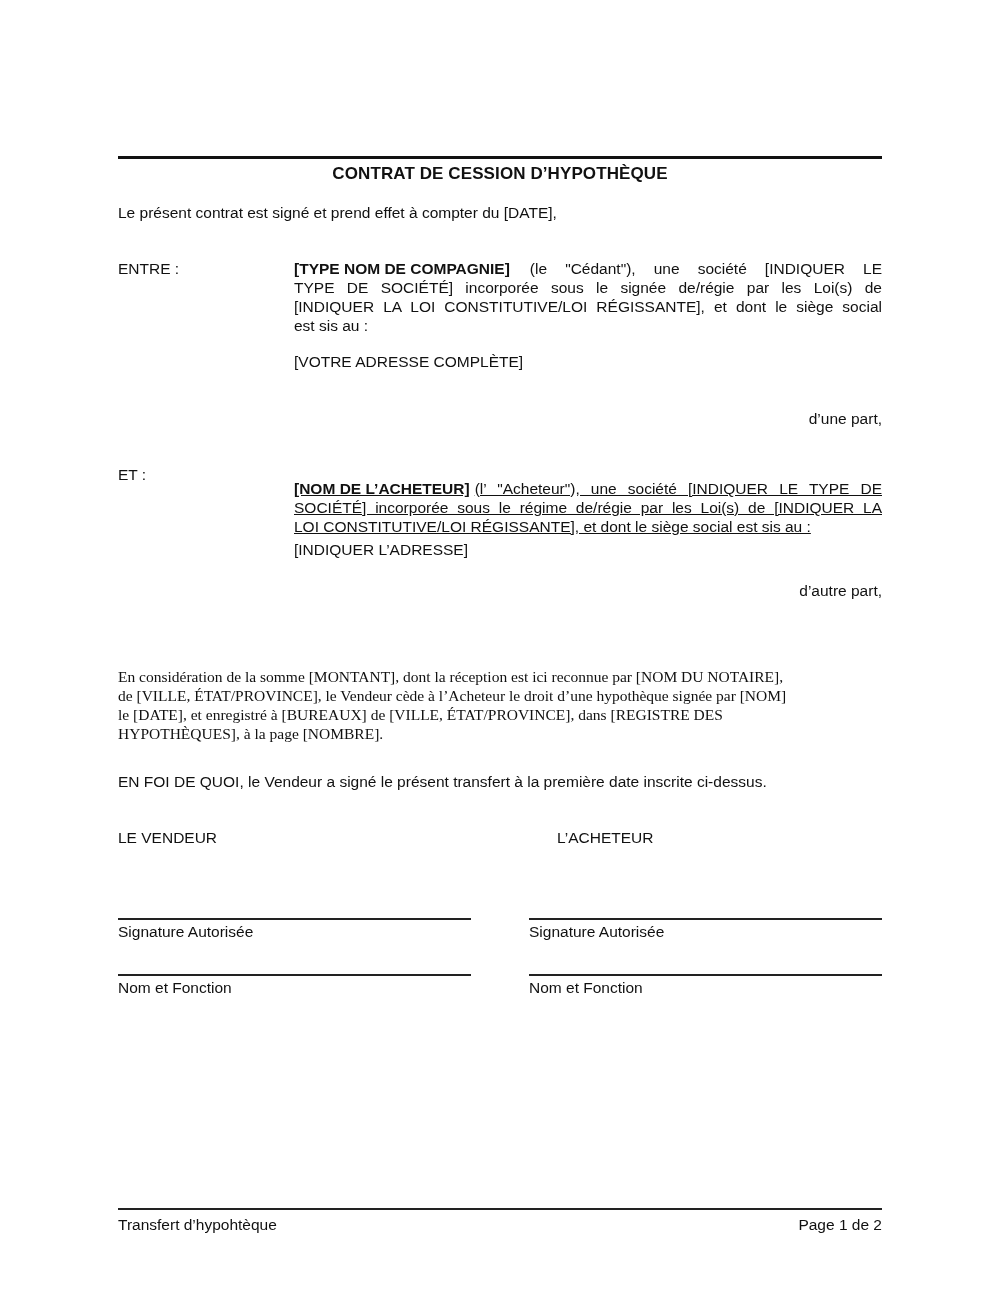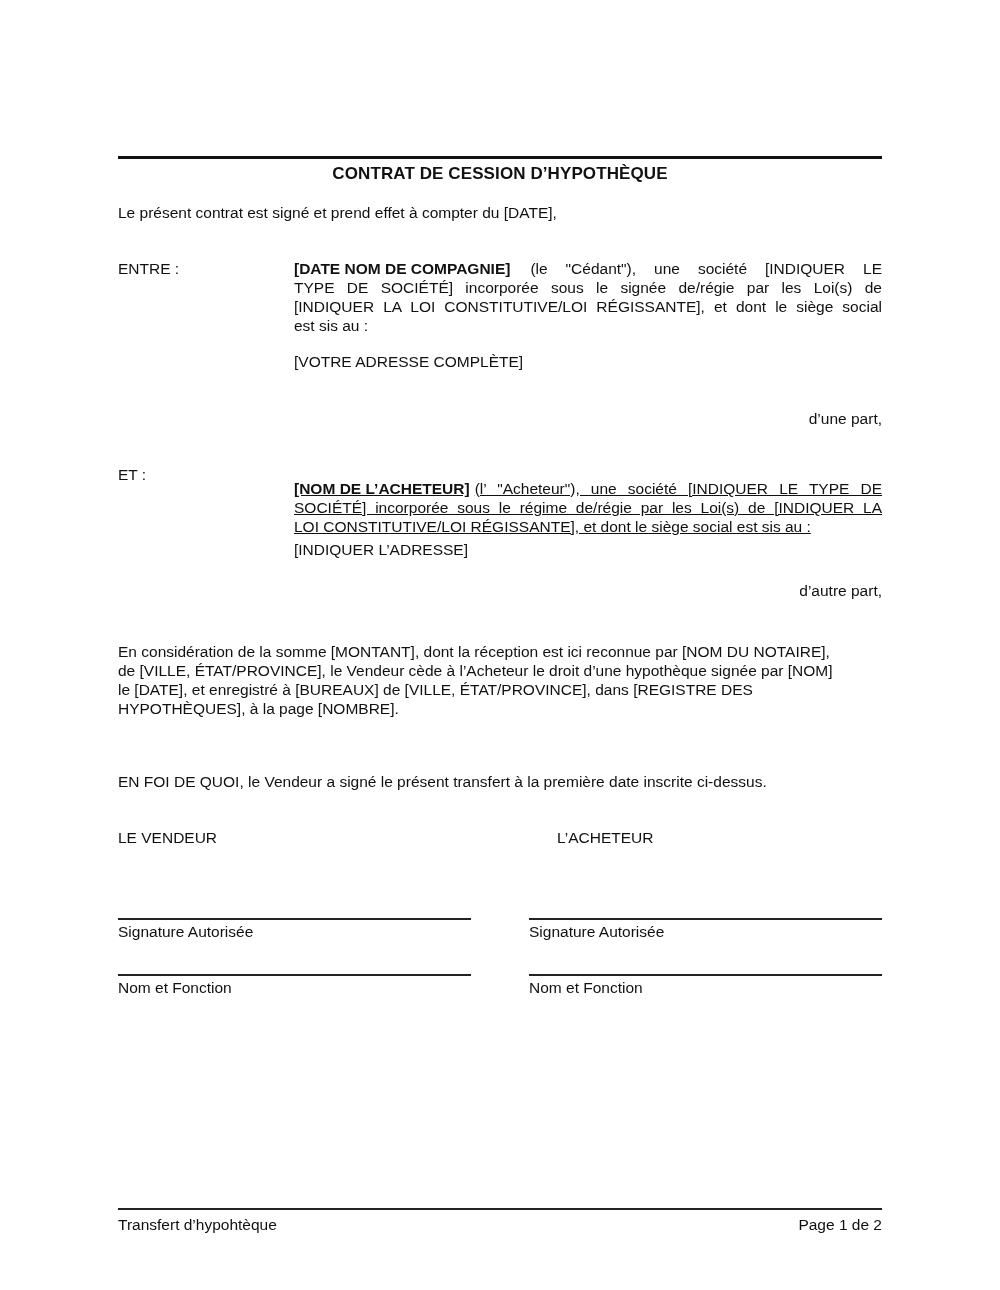--- a/index.html
+++ b/index.html
@@ -24,21 +24,21 @@
 <div>
 
   <div class="abs title">CONTRAT DE CESSION D’HYPOTHÈQUE</div>
   <div class="abs title-rule"></div>
 
   <div class="abs line" style="left:118px; top:203px;">Le présent contrat est signé et prend effet à compter du [DATE],</div>
 
   <div class="abs party-label line" style="top:259px;">ENTRE :</div>
   <div class="abs party-body" style="top:259px;">
     <div style="display:flex; justify-content:space-between;">
-      <b>[DATE NOM DE COMPAGNIE]</b>
+      <b>[TYPE NOM DE COMPAGNIE]</b>
       <span style="flex:1; text-align:right; text-align-last:justify; padding-left:20px;">(le "Cédant"), une société [INDIQUER LE</span>
     </div>
     <div style="text-align-last:justify;">TYPE DE SOCIÉTÉ] incorporée sous le signée de/régie par les Loi(s) de</div>
     <div style="text-align-last:justify;">[INDIQUER LA LOI CONSTITUTIVE/LOI RÉGISSANTE], et dont le siège social</div>
     <div>est sis au :</div>
   </div>
   <div class="abs line" style="left:294px; top:352px;">[VOTRE ADRESSE COMPLÈTE]</div>
   <div class="abs line right" style="top:409px;">d’une part,</div>
 
   <div class="abs party-label line" style="top:465px;">ET :</div>
@@ -46,21 +46,21 @@
     <div style="display:flex;">
       <b>[NOM DE L’ACHETEUR]</b>
       <span style="flex:1; text-align-last:justify; padding-left:5px;">(l’ "Acheteur"), une société [INDIQUER LE TYPE DE</span>
     </div>
     <div style="text-align-last:justify;">SOCIÉTÉ] incorporée sous le régime de/régie par les Loi(s) de [INDIQUER LA</div>
     <div>LOI CONSTITUTIVE/LOI RÉGISSANTE], et dont le siège social est sis au :</div>
   </div>
   <div class="abs line" style="left:294px; top:540px;">[INDIQUER L’ADRESSE]</div>
   <div class="abs line right" style="top:581px;">d’autre part,</div>
 
-  <div class="abs para" style="top:642px;">
+  <div class="abs para" style="top:667px;font-family:Liberation Serif, serif;">
     <div class="line">En considération de la somme [MONTANT], dont la réception est ici reconnue par [NOM DU NOTAIRE],</div>
     <div class="line">de [VILLE, ÉTAT/PROVINCE], le Vendeur cède à l’Acheteur le droit d’une hypothèque signée par [NOM]</div>
     <div class="line">le [DATE], et enregistré à [BUREAUX] de [VILLE, ÉTAT/PROVINCE], dans [REGISTRE DES</div>
     <div class="line">HYPOTHÈQUES], à la page [NOMBRE].</div>
   </div>
 
   <div class="abs line" style="left:118px; top:772px;">EN FOI DE QUOI, le Vendeur a signé le présent transfert à la première date inscrite ci-dessus.</div>
 
   <div class="abs line" style="left:118px; top:828px;">LE VENDEUR</div>
   <div class="abs sig-line" style="left:118px; width:353px; top:918px;"></div>

